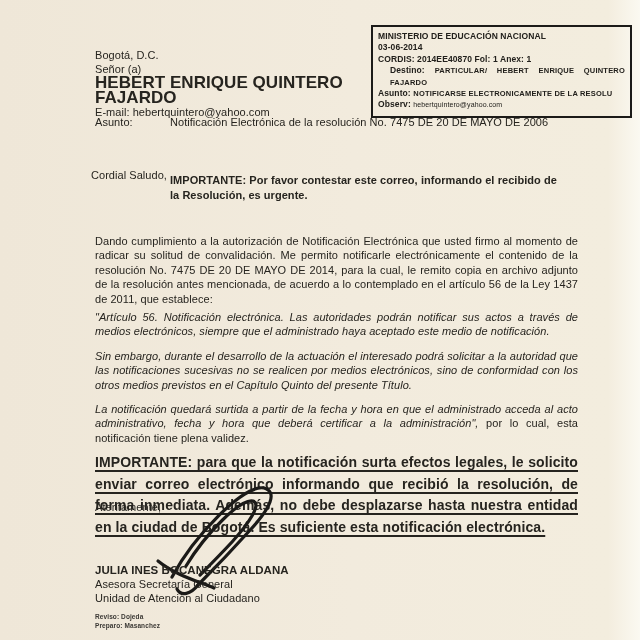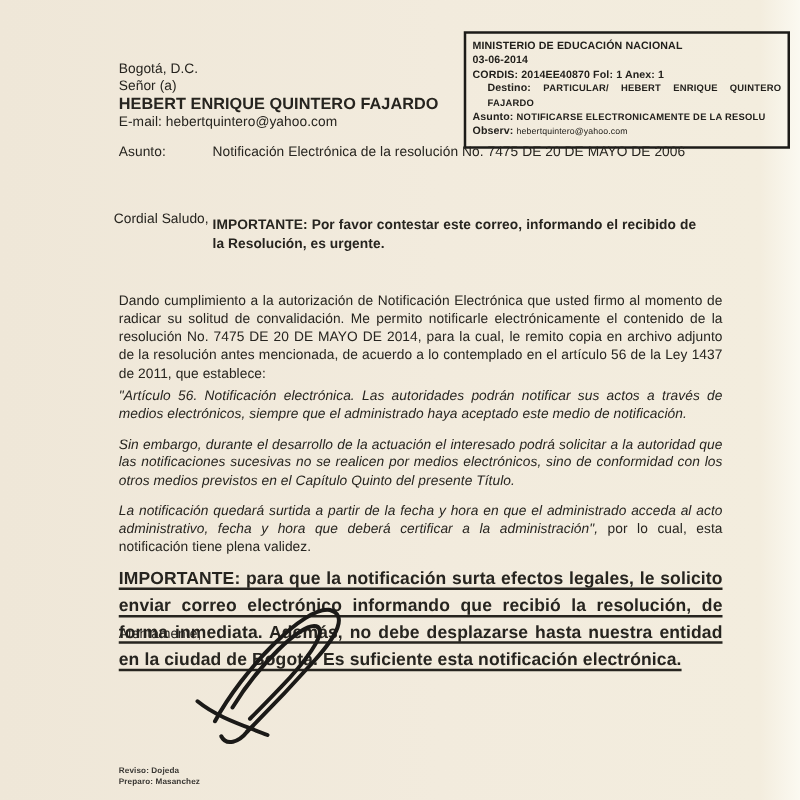--- a/index.html
+++ b/index.html
@@ -59,21 +59,21 @@
       <span class="small-val">NOTIFICARSE ELECTRONICAMENTE DE LA RESOLU</span>
     </div>
     <div>
       <span>Observ:</span>
       <span class="tiny-val">hebertquintero@yahoo.com</span>
     </div>
   </div>
 
   <div class="t" style="left:95px;top:62px;width:300px;">
     <div>Señor (a)</div>
-    <div class="b" style="font-size:13px;">HEBERT ENRIQUE QUINTERO FAJARDO</div>
+    <div class="b" style="font-size:17px;">HEBERT ENRIQUE QUINTERO FAJARDO</div>
     <div>E-mail: hebertquintero@yahoo.com</div>
   </div>
 
   <div class="t" style="left:95px;top:115px;">Asunto:</div>
   <div class="t" style="left:170px;top:115px;width:387px;">
     <div>Notificación Electrónica de la resolución No. 7475 DE 20 DE MAYO DE 2006</div>
     <div class="b just">IMPORTANTE: Por favor contestar este correo, informando el recibido de la Resolución, es urgente.</div>
   </div>
 
   <div class="t" style="left:91px;top:168px;">Cordial Saludo,</div>
@@ -94,19 +94,24 @@
 
   <svg class="sig-svg" width="180" height="175" viewBox="0 0 180 175" aria-hidden="true">
     <g fill="none" stroke="#1b1a18" stroke-width="3.2" stroke-linecap="round">
       <path d="M 26 149 C 48 108, 98 56, 118 60 C 132 64, 124 80, 106 100 C 88 120, 66 143, 52 157"></path>
       <path d="M 40 138 C 60 105, 95 70, 107 73 C 116 76, 103 95, 86 114 C 72 129, 60 141, 54 147"></path>
       <path d="M 12 133 C 28 146, 48 152, 68 160"></path>
       <path d="M 52 157 C 45 166, 35 169, 31 161"></path>
     </g>
   </svg>
 
+  <div class="t" style="left:95px;top:563px;width:320px;line-height:14.2px;">
+    <div class="b" style="font-size:11.5px;">JULIA INES BOCANEGRA ALDANA</div>
+    <div>Asesora Secretaría General</div>
+    <div>Unidad de Atención al Ciudadano</div>
+  </div>
 
   <div class="t footer-small" style="left:95px;top:612px;">
     <div>Reviso: Dojeda</div>
     <div>Preparo: Masanchez</div>
   </div>
 
 </div>
 
 </body></html>

